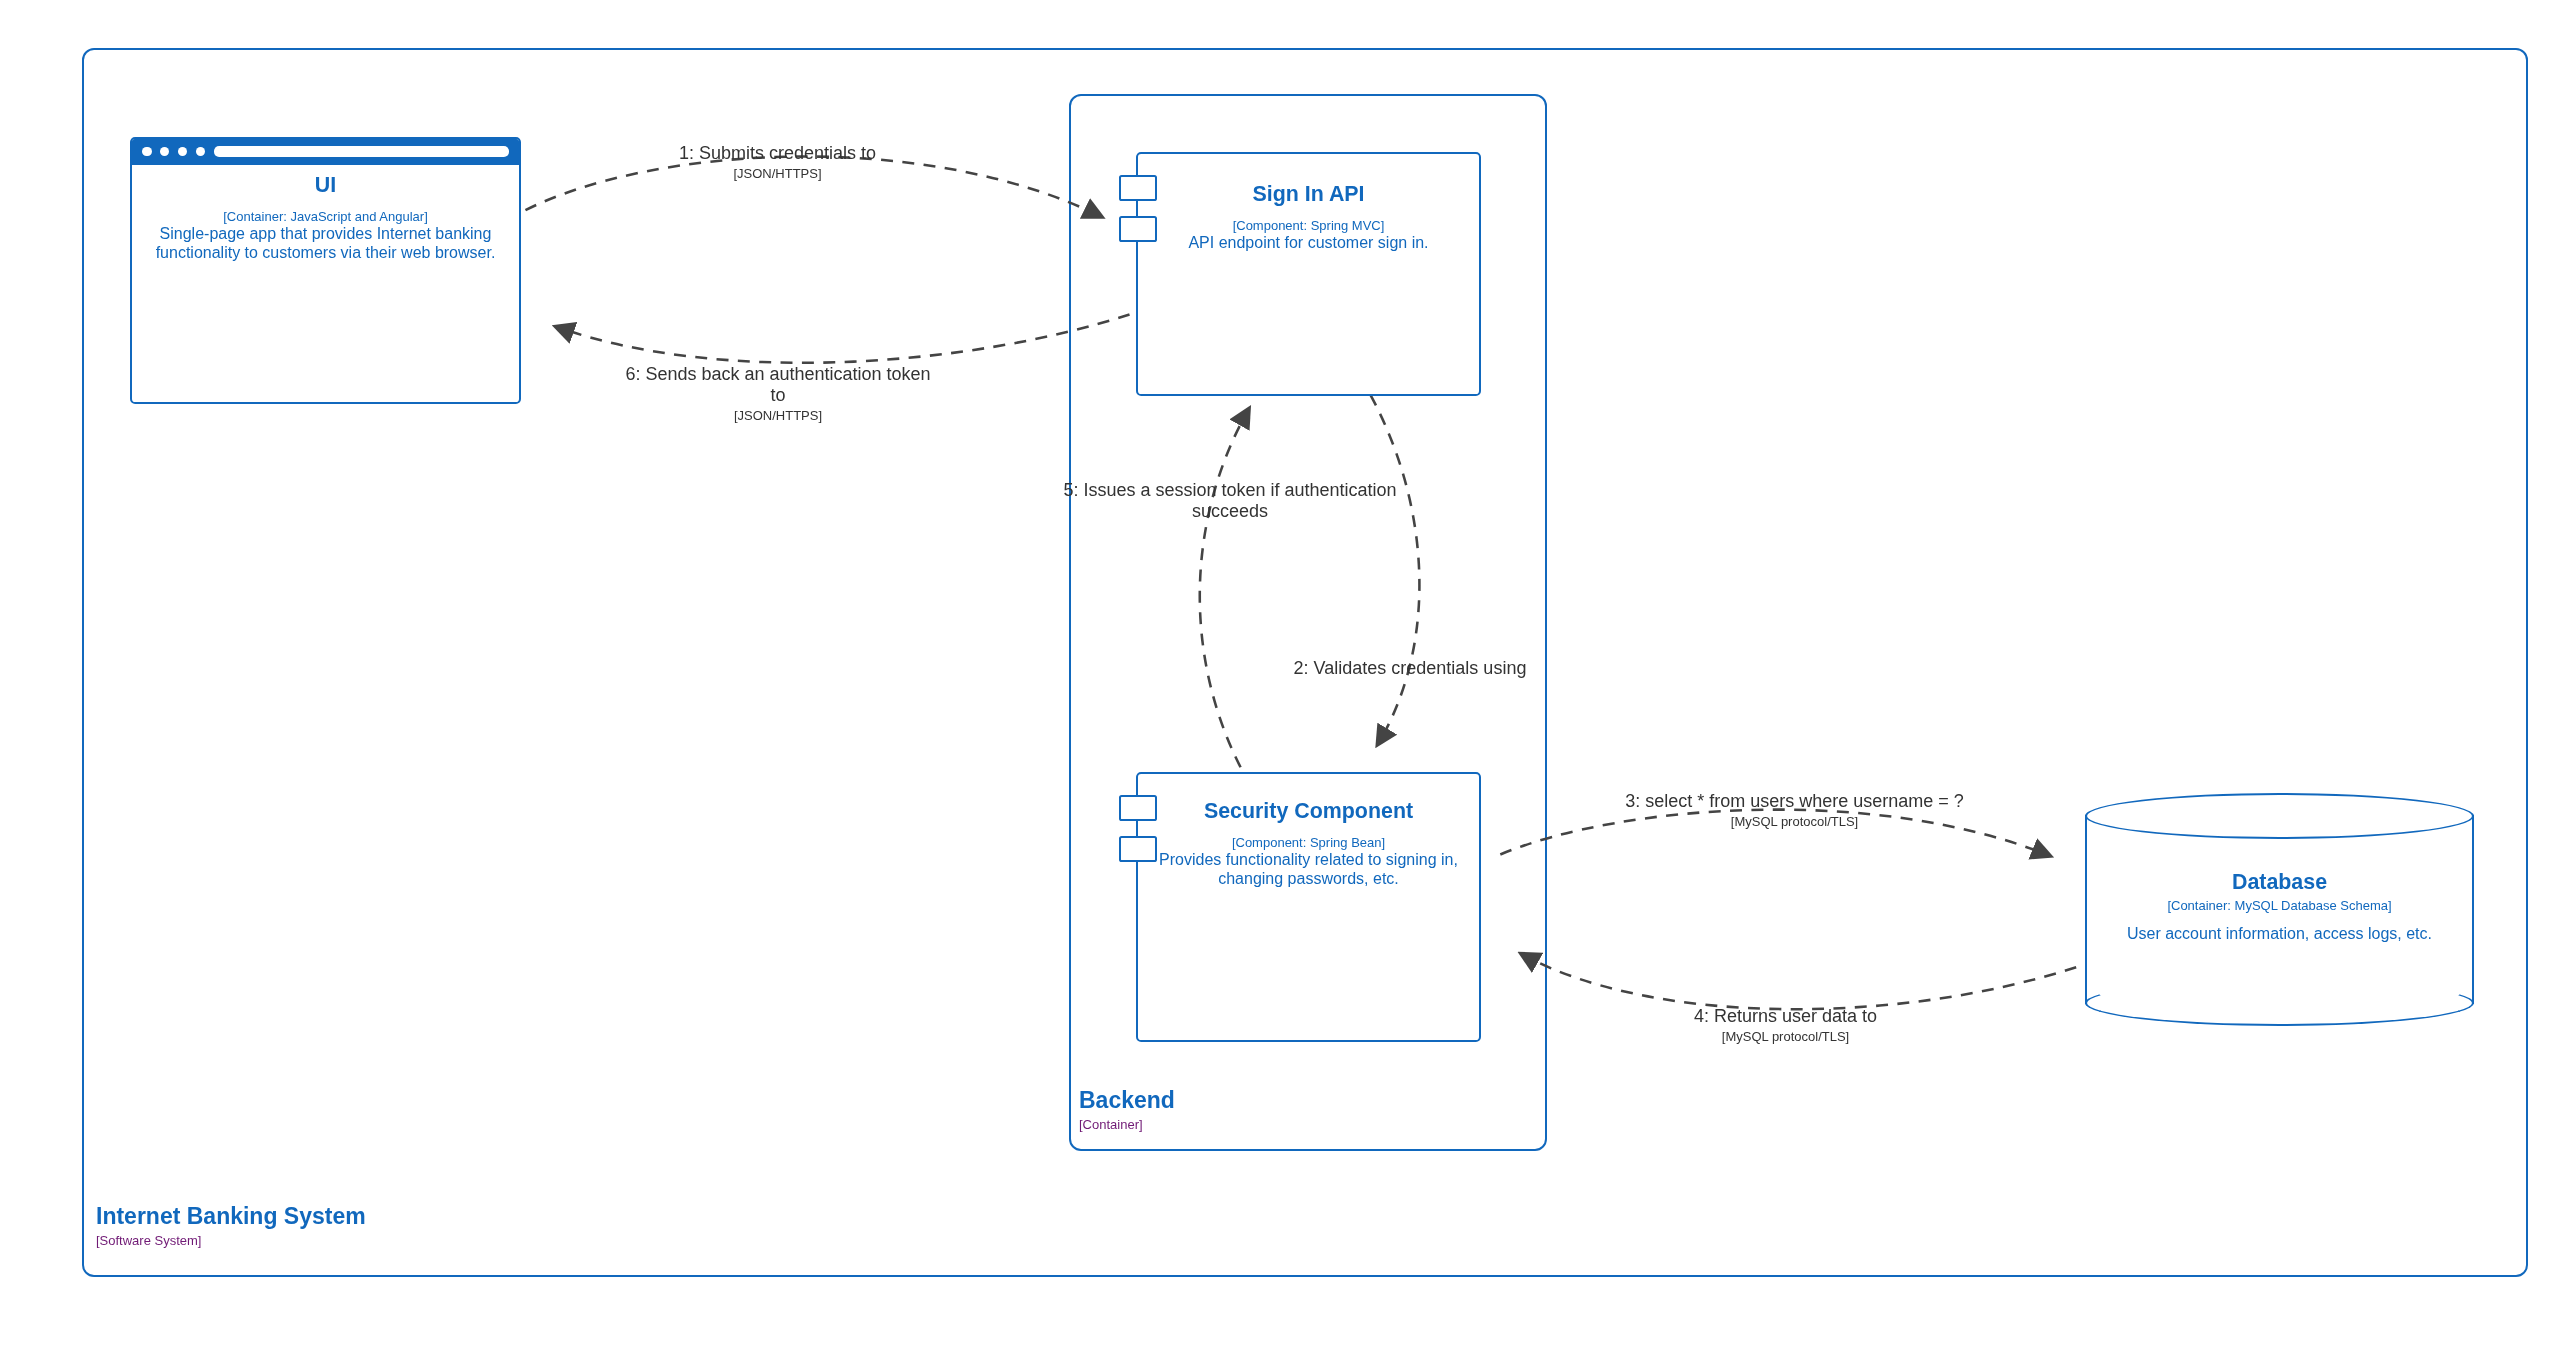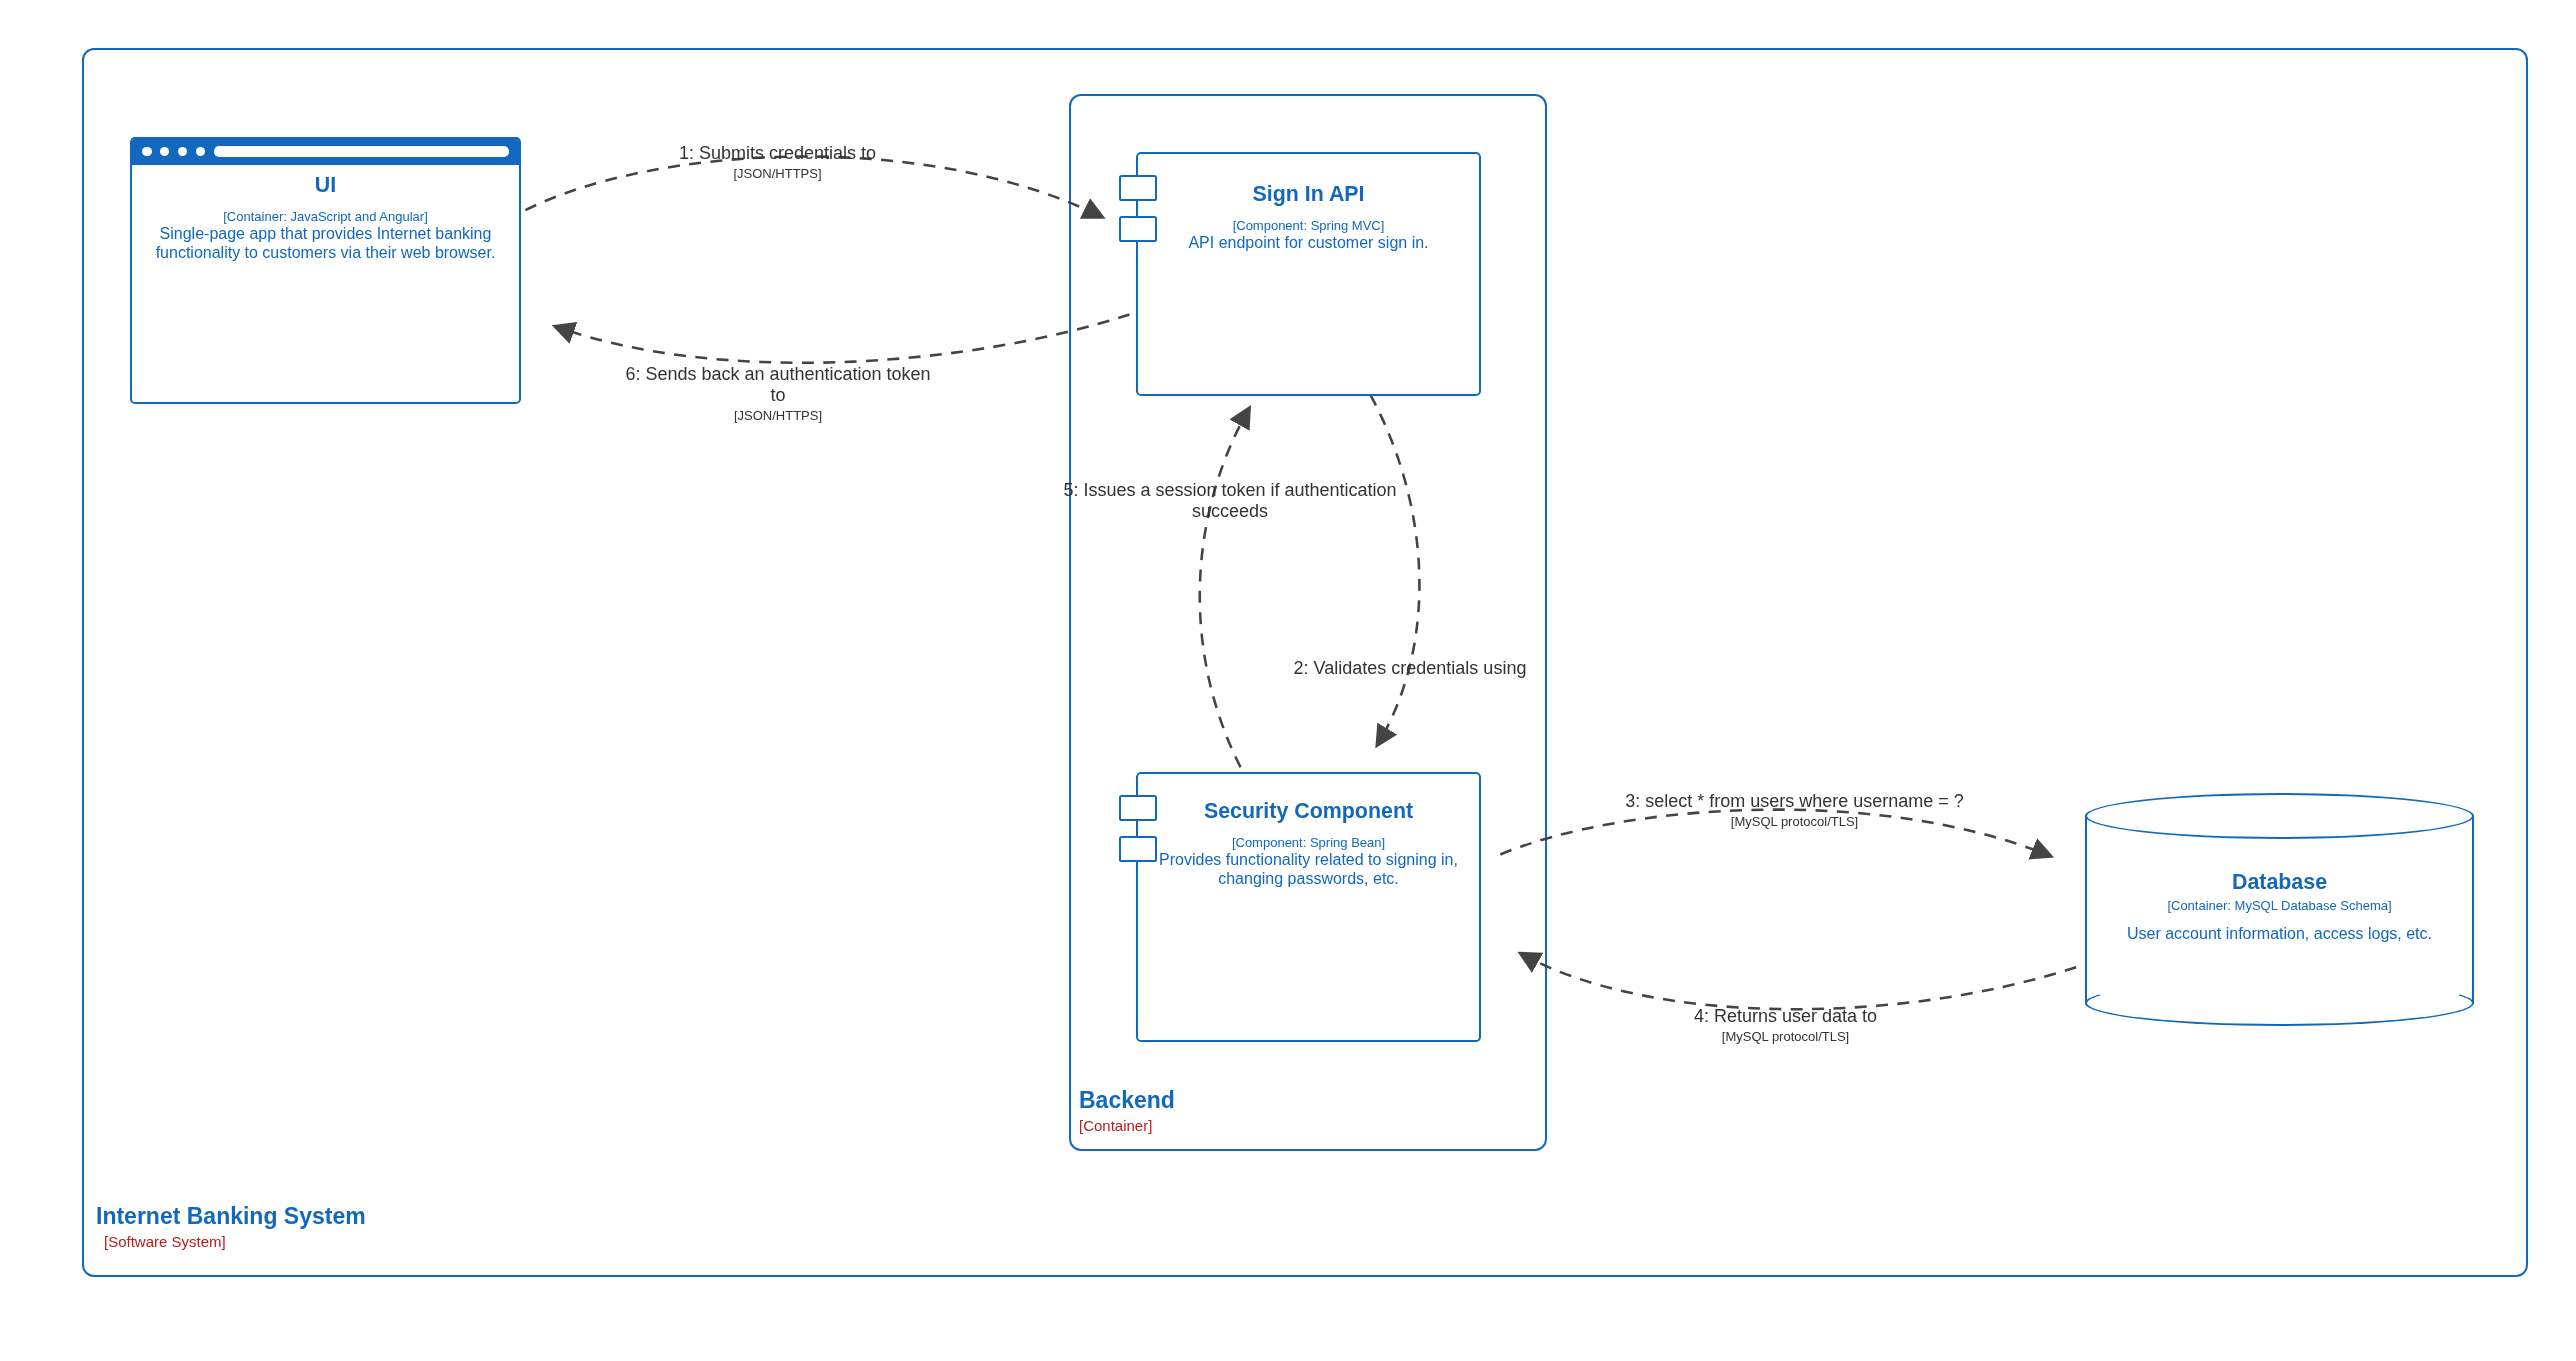--- a/index.html
+++ b/index.html
@@ -28,26 +28,26 @@
 
   .boundary-label {
     position: absolute;
     color: #1168bd;
     font-weight: bold;
     font-size: 23px;
     white-space: nowrap;
   }
   .boundary-sublabel {
     position: absolute;
-    color: #b91c1c;
-    font-size: 15px;
+    color: #701a75;
+    font-size: 13px;
     white-space: nowrap;
   }
   #system-label { left: 96px; top: 1203px; }
-  #system-sublabel { left: 96px; top: 1233px; margin-left: 8px; }
+  #system-sublabel { left: 96px; top: 1233px; }
   #container-label { left: 1079px; top: 1087px; }
   #container-sublabel { left: 1079px; top: 1117px; }
 
   
   .node {
     position: absolute;
     border: 2.6px solid #1168bd;
     border-radius: 5.1px;
     background: #ffffff;
     color: #1168bd;

